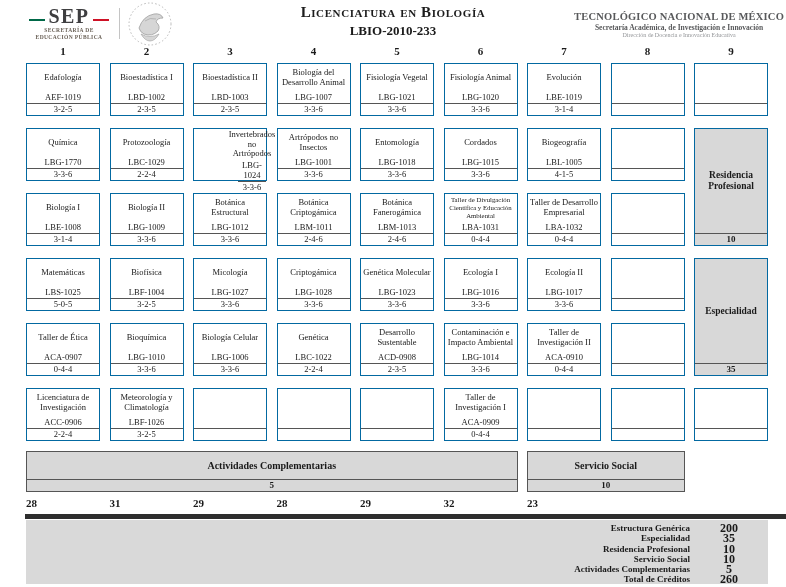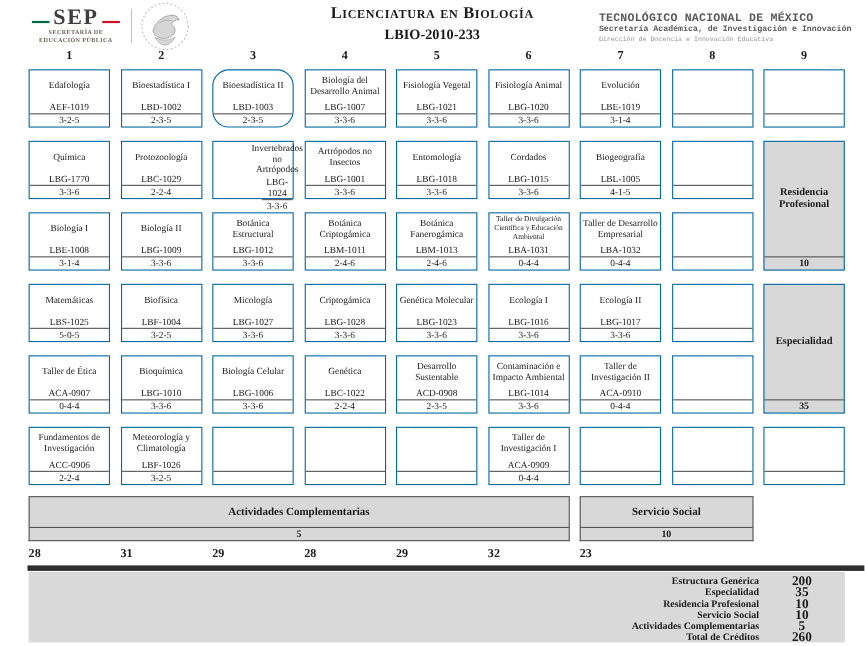--- a/index.html
+++ b/index.html
@@ -14,21 +14,21 @@
   .sep-acronym{font-size:20px;font-weight:bold;letter-spacing:1.5px;color:#3e3e40;line-height:20px;}
   .sep-dash{width:16px;height:2px;margin-bottom:5px;}
   .sep-dash.green{background:#006847;}
   .sep-dash.red{background:#ce1126;}
   .sep-caption{font-size:5.5px;color:#6a6157;letter-spacing:.4px;line-height:1.3;margin-top:1px;font-weight:bold;}
   .logo-divider{position:absolute;left:119px;top:8px;width:1px;height:31px;background:#c4c4c4;}
   .eagle{position:absolute;left:127px;top:1px;}
   .title-block{position:absolute;left:213px;top:2px;width:360px;text-align:center;}
   .doc-title{font-size:15px;font-weight:bold;font-variant:small-caps;letter-spacing:.6px;color:#1c1c1c;line-height:20px;}
   .doc-subtitle{font-size:13px;font-weight:bold;margin-top:1px;}
-  .tecnm{position:absolute;right:12px;top:11px;text-align:left;font-family:Liberation Mono, monospace;color:#58595b;}
+  .tecnm{position:absolute;right:2px;top:11px;text-align:center;font-family:Liberation Serif, serif;color:#58595b;}
   .tecnm-name{font-size:10.5px;font-weight:bold;letter-spacing:.2px;line-height:12px;}
   .tecnm-dept{font-size:7.5px;font-weight:bold;line-height:9px;}
   .tecnm-div{font-size:6px;color:#939598;line-height:7px;}
   
   .sem-grid{margin-left:26px;width:742px;display:grid;grid-template-columns:repeat(9,74px);column-gap:9.5px;box-sizing:border-box;}
   #semester-row{height:14px;}
   .sem-num{text-align:center;font-weight:bold;font-size:11px;line-height:14px;}
   #matrix{margin-top:5px;grid-template-rows:repeat(6,53px);row-gap:12px;}
   .box{border:1px solid #0369a1;background:#fff;display:flex;flex-direction:column;box-sizing:border-box;}
   .box-name{flex:1;display:flex;align-items:center;justify-content:center;text-align:center;font-size:8.5px;line-height:1.12;padding:1px 2px;}
@@ -101,21 +101,21 @@
     <div class="box" style="grid-area: 1 / 1;">
       <div class="box-name">Edafología</div>
       <div class="box-code">AEF-1019</div>
       <div class="box-credits">3-2-5</div>
     </div>
     <div class="box" style="grid-area: 1 / 2;">
       <div class="box-name">Bioestadística I</div>
       <div class="box-code">LBD-1002</div>
       <div class="box-credits">2-3-5</div>
     </div>
-    <div class="box" style="grid-area: 1 / 3; border-radius: 15px;">
+    <div class="box" style="grid-area: 1 / 3;">
       <div class="box-name">Bioestadística II</div>
       <div class="box-code">LBD-1003</div>
       <div class="box-credits">2-3-5</div>
     </div>
     <div class="box" style="grid-area: 1 / 4;">
       <div class="box-name">Biología del Desarrollo Animal</div>
       <div class="box-code">LBG-1007</div>
       <div class="box-credits">3-3-6</div>
     </div>
     <div class="box" style="grid-area: 1 / 5;">
@@ -267,21 +267,21 @@
       <div class="box-name">Contaminación e Impacto Ambiental</div>
       <div class="box-code">LBG-1014</div>
       <div class="box-credits">3-3-6</div>
     </div>
     <div class="box" style="grid-area: 5 / 7;">
       <div class="box-name">Taller de Investigación II</div>
       <div class="box-code">ACA-0910</div>
       <div class="box-credits">0-4-4</div>
     </div>
     <div class="box" style="grid-area: 6 / 1;">
-      <div class="box-name">Fundamentos de Investigación</div>
+      <div class="box-name">Licenciatura de Investigación</div>
       <div class="box-code">ACC-0906</div>
       <div class="box-credits">2-2-4</div>
     </div>
     <div class="box" style="grid-area: 6 / 2;">
       <div class="box-name">Meteorología y Climatología</div>
       <div class="box-code">LBF-1026</div>
       <div class="box-credits">3-2-5</div>
     </div>
     <div class="box" style="grid-area: 6 / 6;">
       <div class="box-name">Taller de Investigación I</div>

